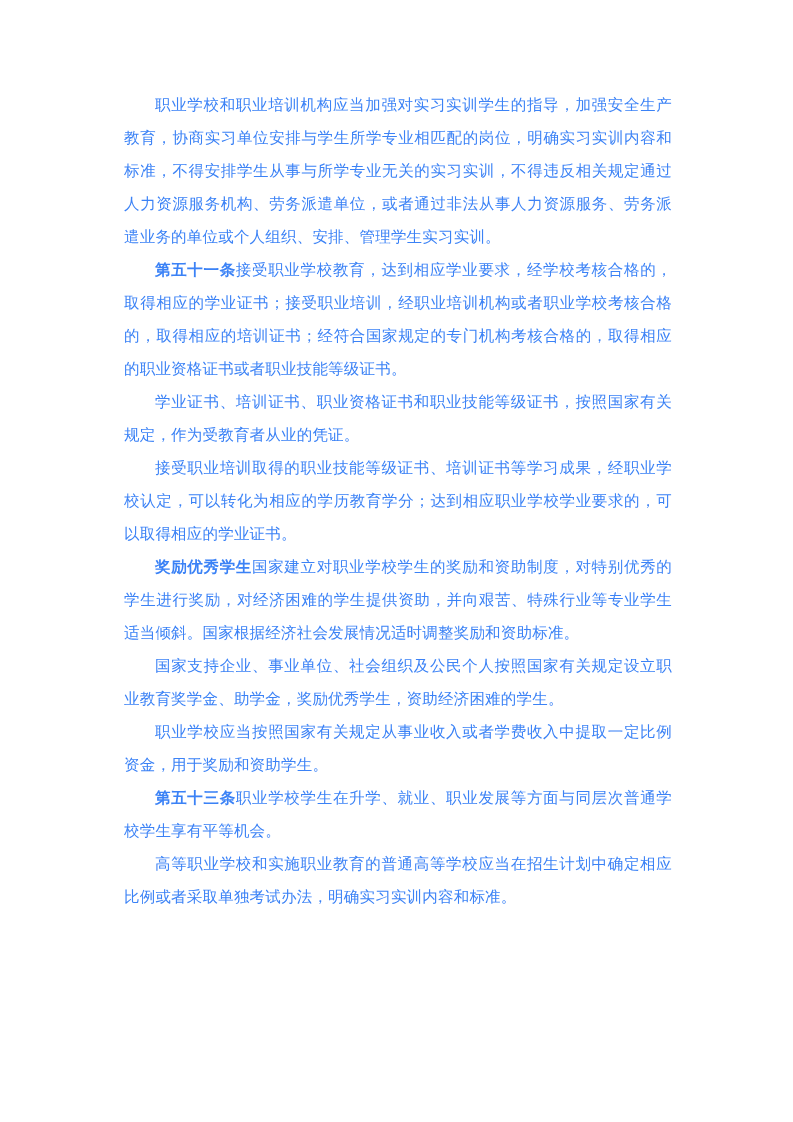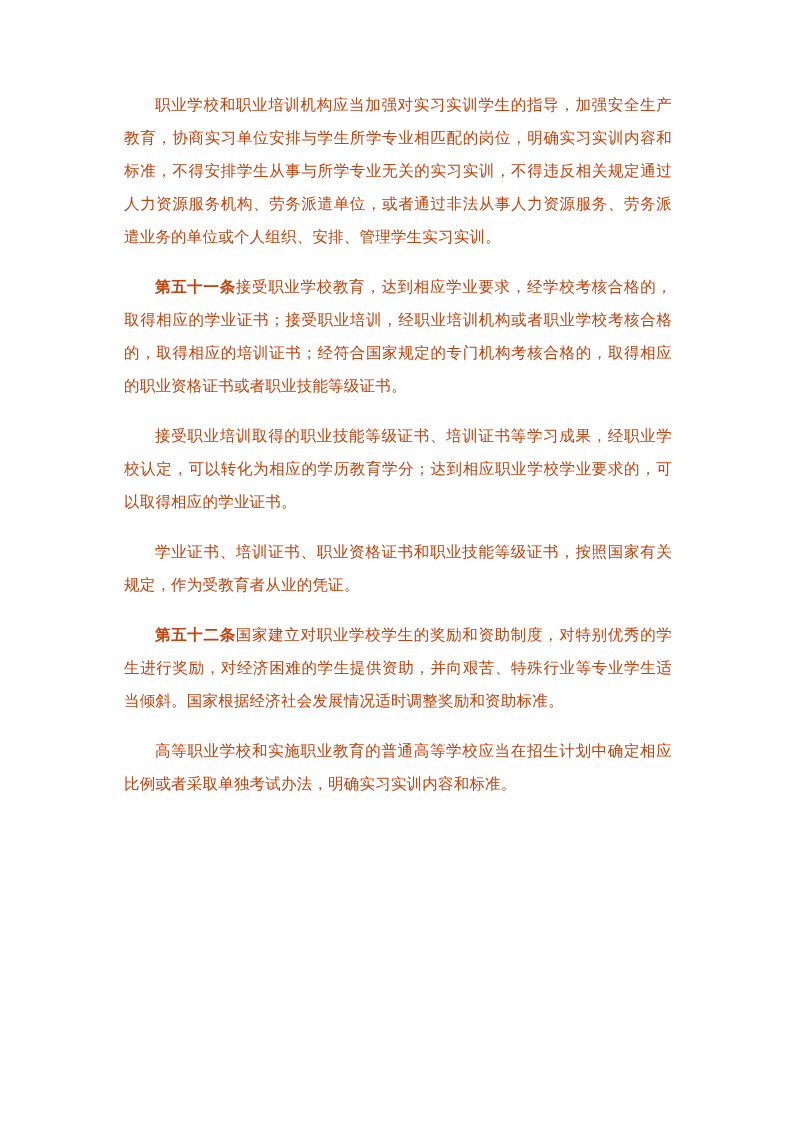--- a/index.html
+++ b/index.html
@@ -14,34 +14,34 @@
     margin: 0 auto;
     background: #ffffff;
     box-sizing: border-box;
     overflow: hidden;
   }
   .content {
     position: absolute;
     left: 124px;
     top: 88px;
     width: 548px;
-    color: #c2410c;
+    color: #3b82f6;
     font-family: "Liberation Sans", sans-serif;
     font-size: 15.5px;
     line-height: 33px;
     text-align: justify;
     text-justify: inter-ideograph;
   }
   p.para {
     margin: 0 0 0 0;
     text-indent: 2em;
     letter-spacing: 0.2px;
   }
   p.para + p.para {
-    margin-top: 17px;
+    margin-top: 0px;
   }
   .art-label {
     font-weight: bold;
   }
   .art-body {
     font-weight: normal;
   }
 </style>
 </head>
 <body>
@@ -51,34 +51,43 @@
 
     <p class="para">
       <span class="art-body">职业学校和职业培训机构应当加强对实习实训学生的指导，加强安全生产教育，协商实习单位安排与学生所学专业相匹配的岗位，明确实习实训内容和标准，不得安排学生从事与所学专业无关的实习实训，不得违反相关规定通过人力资源服务机构、劳务派遣单位，或者通过非法从事人力资源服务、劳务派遣业务的单位或个人组织、安排、管理学生实习实训。</span>
     </p>
 
     <p class="para">
       <span class="art-label">第五十一条</span><span class="art-body">接受职业学校教育，达到相应学业要求，经学校考核合格的，取得相应的学业证书；接受职业培训，经职业培训机构或者职业学校考核合格的，取得相应的培训证书；经符合国家规定的专门机构考核合格的，取得相应的职业资格证书或者职业技能等级证书。</span>
     </p>
 
     <p class="para">
-      <span class="art-body">接受职业培训取得的职业技能等级证书、培训证书等学习成果，经职业学校认定，可以转化为相应的学历教育学分；达到相应职业学校学业要求的，可以取得相应的学业证书。</span>
+      <span class="art-body">学业证书、培训证书、职业资格证书和职业技能等级证书，按照国家有关规定，作为受教育者从业的凭证。</span>
     </p>
 
     <p class="para">
-      <span class="art-body">学业证书、培训证书、职业资格证书和职业技能等级证书，按照国家有关规定，作为受教育者从业的凭证。</span>
+      <span class="art-body">接受职业培训取得的职业技能等级证书、培训证书等学习成果，经职业学校认定，可以转化为相应的学历教育学分；达到相应职业学校学业要求的，可以取得相应的学业证书。</span>
     </p>
 
 
     <p class="para">
-      <span class="art-label">第五十二条</span><span class="art-body">国家建立对职业学校学生的奖励和资助制度，对特别优秀的学生进行奖励，对经济困难的学生提供资助，并向艰苦、特殊行业等专业学生适当倾斜。国家根据经济社会发展情况适时调整奖励和资助标准。</span>
+      <span class="art-label">奖励优秀学生</span><span class="art-body">国家建立对职业学校学生的奖励和资助制度，对特别优秀的学生进行奖励，对经济困难的学生提供资助，并向艰苦、特殊行业等专业学生适当倾斜。国家根据经济社会发展情况适时调整奖励和资助标准。</span>
+    </p>
+
+    <p class="para">
+      <span class="art-body">国家支持企业、事业单位、社会组织及公民个人按照国家有关规定设立职业教育奖学金、助学金，奖励优秀学生，资助经济困难的学生。</span>
+    </p>
+
+    <p class="para">
+      <span class="art-body">职业学校应当按照国家有关规定从事业收入或者学费收入中提取一定比例资金，用于奖励和资助学生。</span>
     </p>
 
 
-
-
+    <p class="para">
+      <span class="art-label">第五十三条</span><span class="art-body">职业学校学生在升学、就业、职业发展等方面与同层次普通学校学生享有平等机会。</span>
+    </p>
 
     <p class="para">
       <span class="art-body">高等职业学校和实施职业教育的普通高等学校应当在招生计划中确定相应比例或者采取单独考试办法，明确实习实训内容和标准。</span>
     </p>
 
   </div>
 </div>
 
 </body></html>

